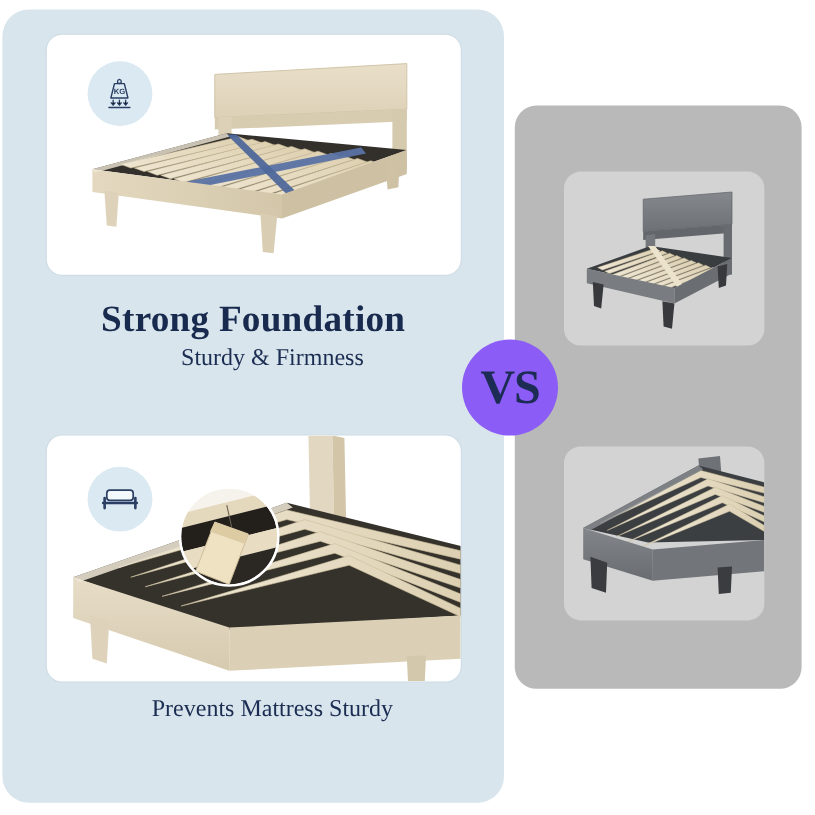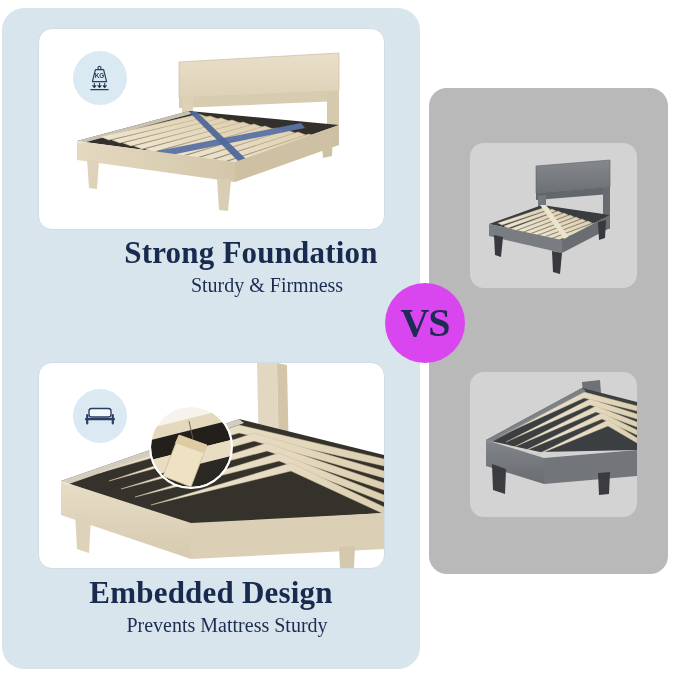--- a/index.html
+++ b/index.html
@@ -35,27 +35,27 @@
 
   
   .caption{position:absolute;width:418px;left:2px;text-align:center;}
   .cap-title{
     color:#182a4e;font-weight:bold;letter-spacing:.2px;
     font-size:31px;line-height:34px;white-space:nowrap;
   }
   .cap-sub{
     color:#1b2d52;font-size:20px;line-height:24px;margin-top:3px;white-space:nowrap;margin-left:32px;
   }
-  .cap-1{top:236px;padding-left:40px;}
+  .cap-1{top:249px;}
   .cap-2{top:576px;}
 
   
   .vs-badge{
     position:absolute;left:385px;top:283px;width:80px;height:80px;
-    border-radius:50%;background:#d946ef;
+    border-radius:50%;background:#8b5cf6;
     display:flex;align-items:center;justify-content:center;z-index:40;
   }
   .vs-badge span{
     color:#1c2c55;font-size:40px;font-weight:bold;letter-spacing:-1px;
     line-height:40px;
   }
 
   
   .feat-icon{
     position:absolute;width:54px;height:54px;border-radius:50%;
@@ -211,21 +211,20 @@
       <svg width="36" height="26" viewBox="0 0 36 26">
         <rect x="7" y="5.5" width="22" height="8.5" rx="2.6" fill="#f2f8fc" stroke="#2a3f63" stroke-width="1.4"></rect>
         <path d="M4 16.2 L32 16.2" stroke="#2a3f63" stroke-width="2.2" stroke-linecap="round"></path>
         <path d="M5.2 12 L5.2 20.4" stroke="#2a3f63" stroke-width="2.2" stroke-linecap="round"></path>
         <path d="M30.8 12 L30.8 20.4" stroke="#2a3f63" stroke-width="2.2" stroke-linecap="round"></path>
       </svg>
     </div>
   </div>
 
   <div class="caption cap-2">
-    <div class="cap-title">Embedded Design</div>
     <div class="cap-sub">Prevents Mattress Sturdy</div>
   </div>
 
   <div class="panel-right"></div>
 
   <div class="media-card-grey rcard-top">
     <svg class="bed-svg" width="167" height="145" viewBox="0 0 167 145">
       <defs>
         <linearGradient id="greyA" x1="0" y1="0" x2="0" y2="1">
           <stop offset="0" stop-color="#85898d"></stop>

